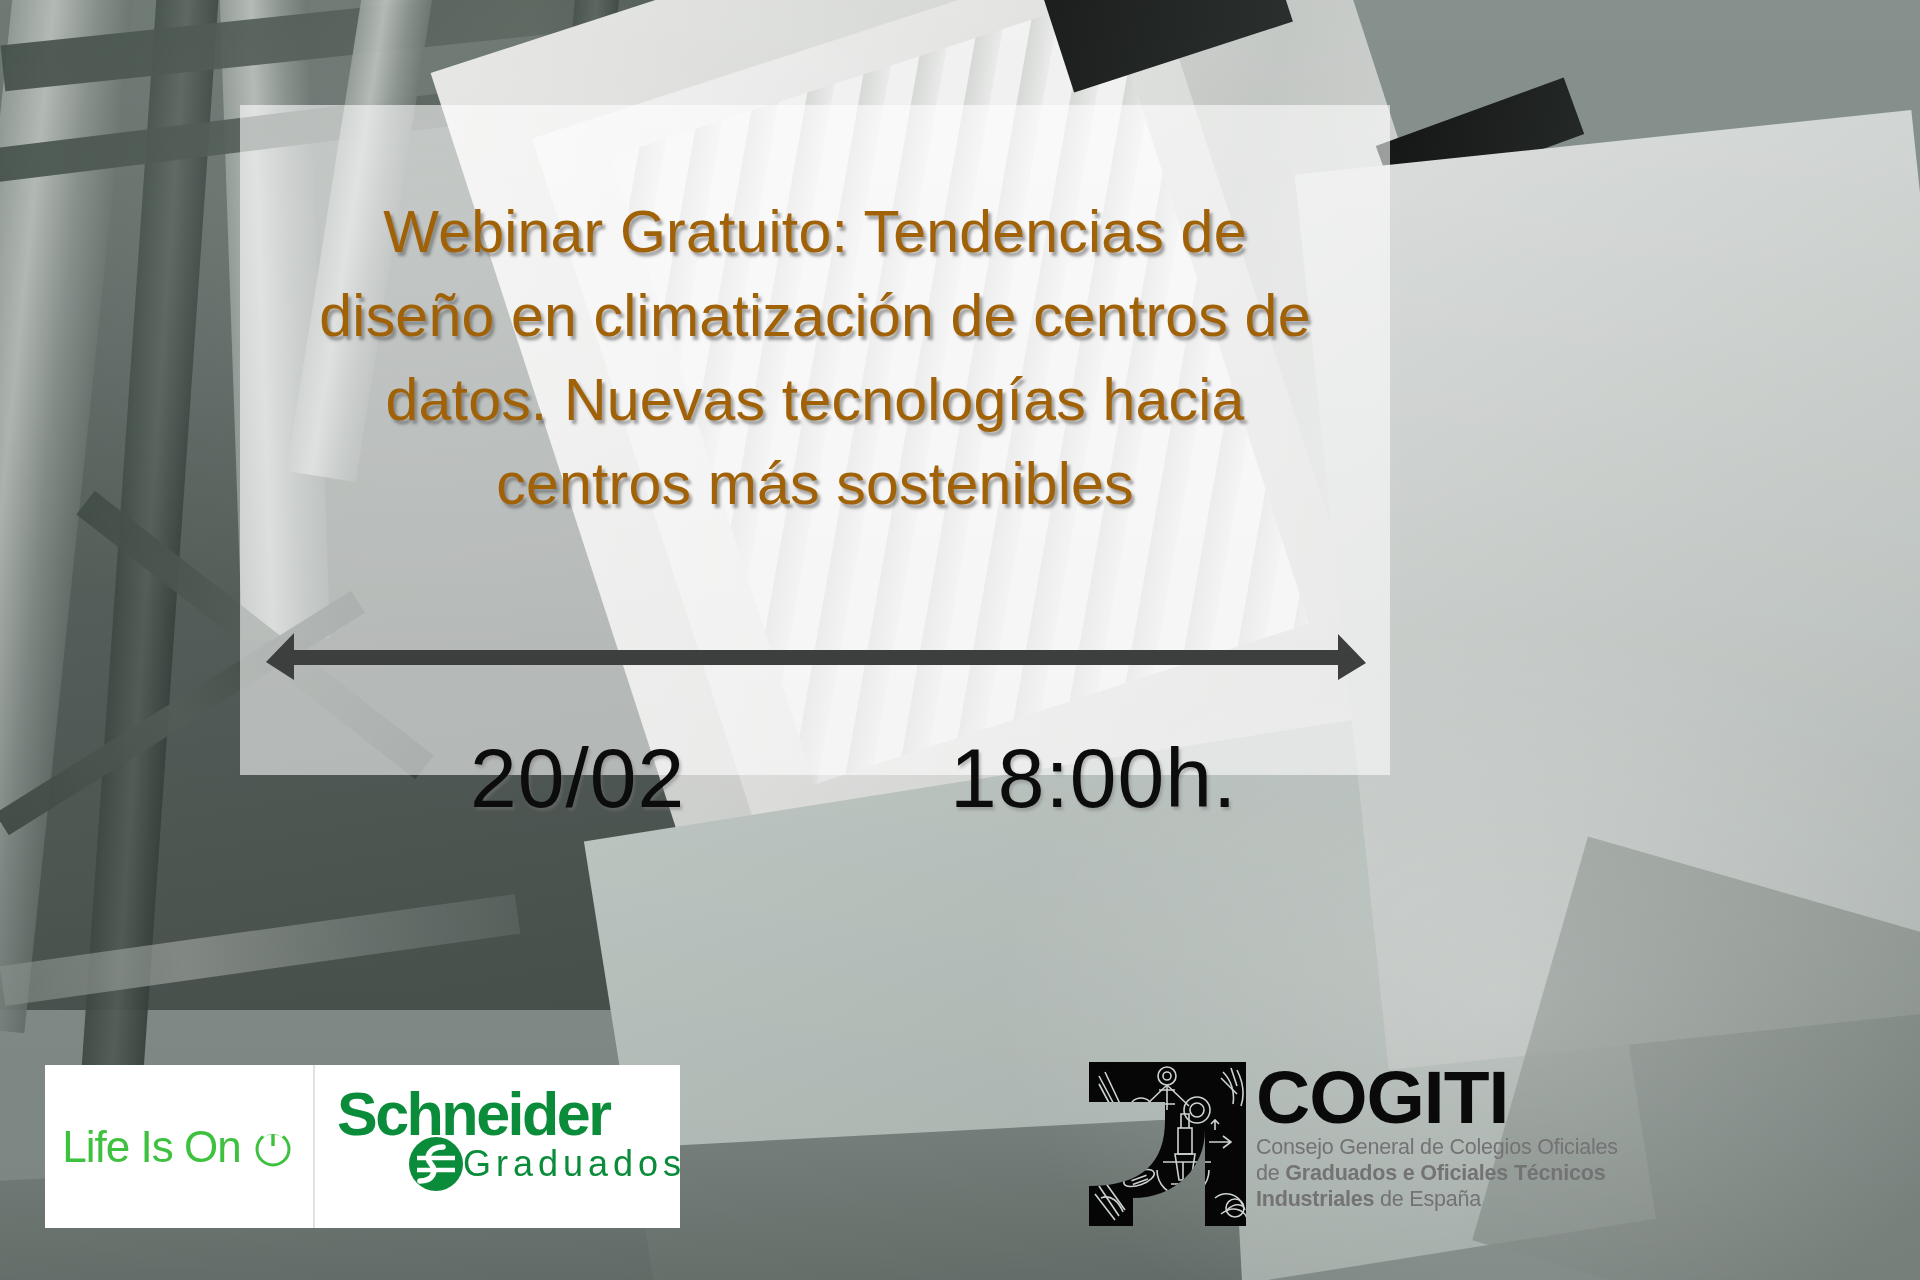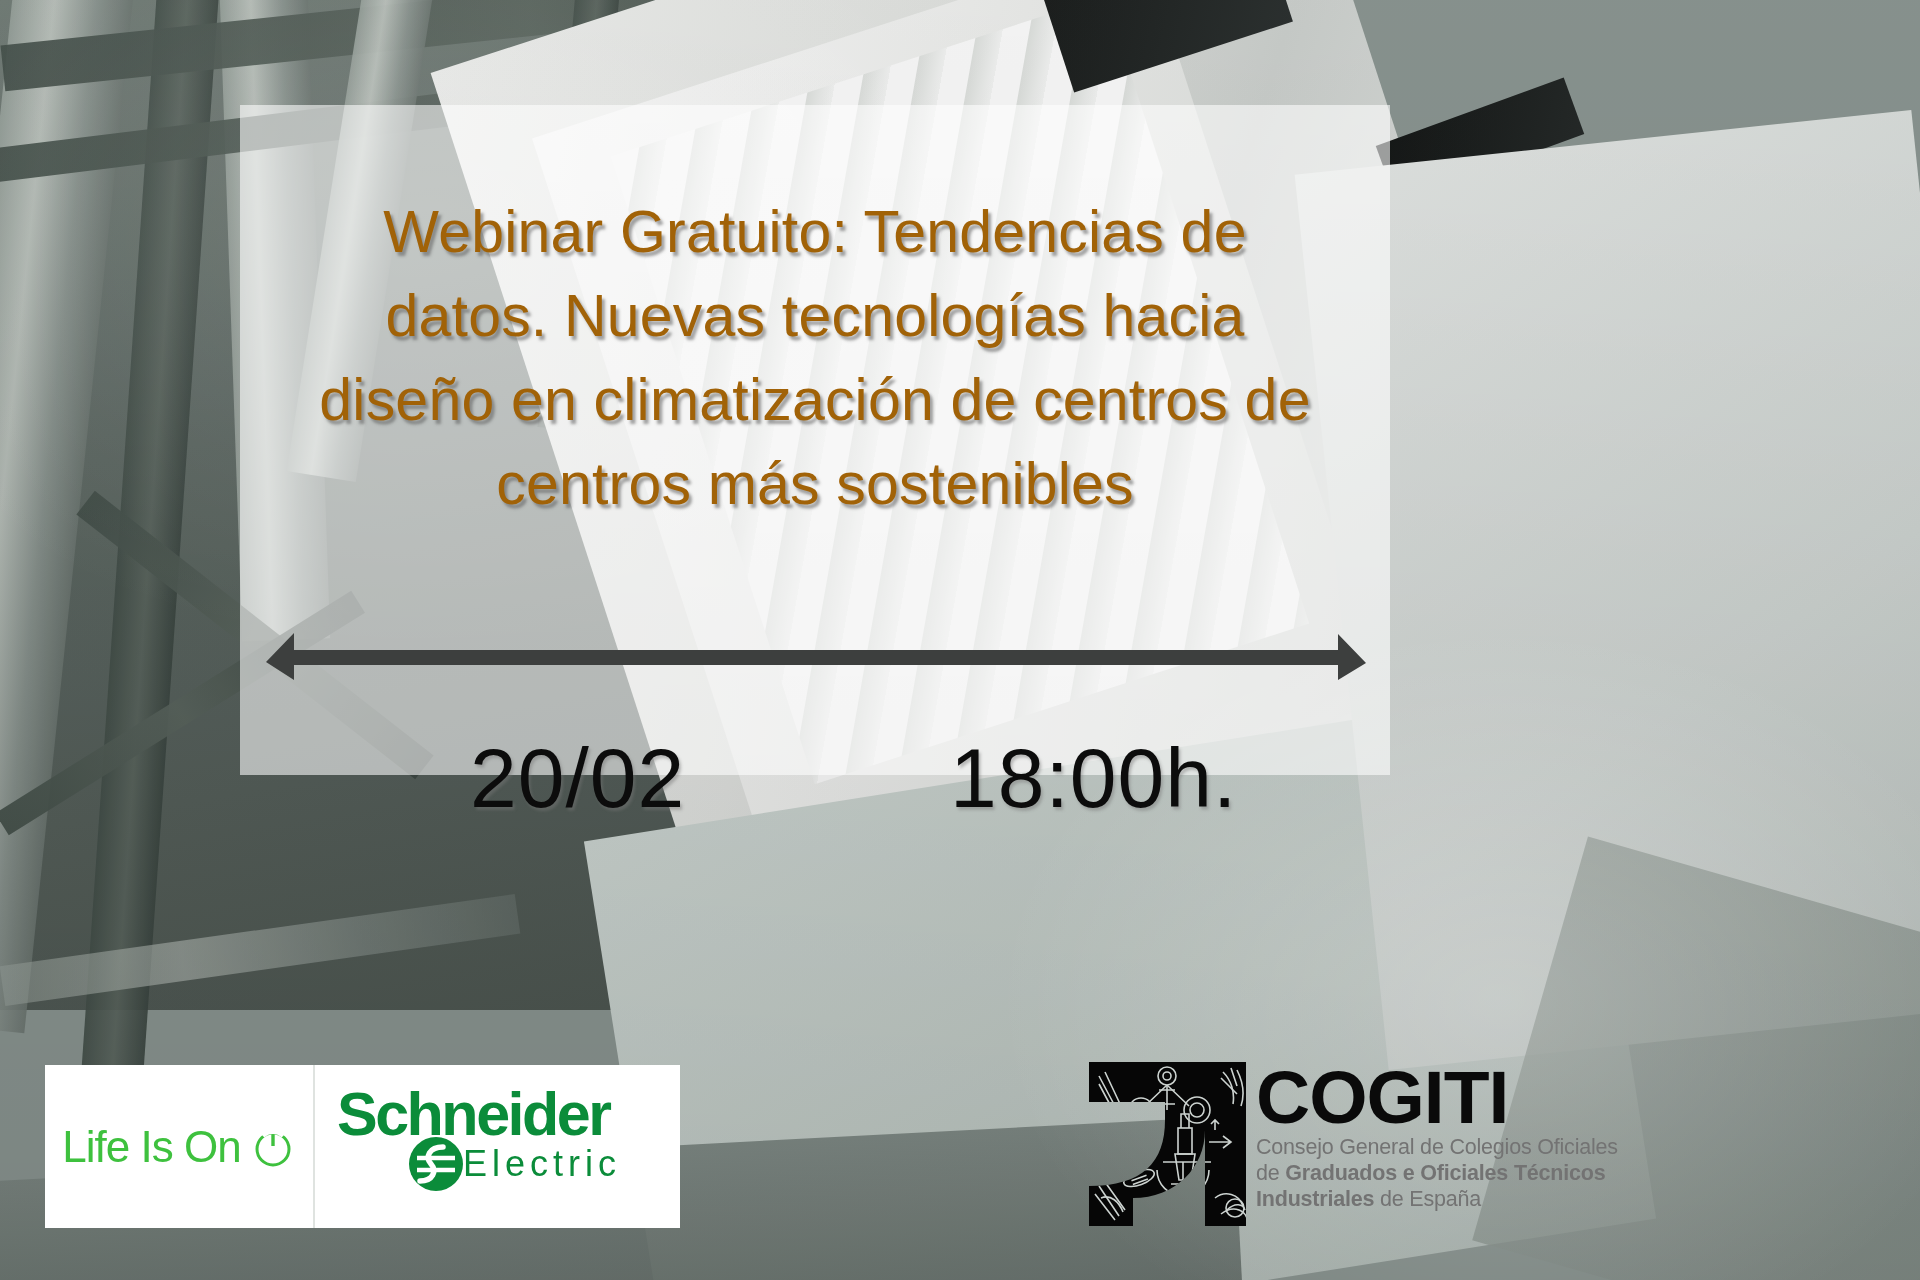--- a/index.html
+++ b/index.html
@@ -245,22 +245,22 @@
               background:linear-gradient(140deg,#9aa49e,#7e8983);opacity:.75;"></div>
   <div class="bg-duct" style="left:-60px;top:1150px;width:1300px;height:220px;transform:rotate(-3deg);
               background:linear-gradient(180deg,#7b8681,#616b66);opacity:.9;"></div>
 
   <div class="bg-soft"></div>
 
   <div class="panel"></div>
 
   <div class="title-block">
     <div class="title-line">Webinar Gratuito: Tendencias de</div>
+    <div class="title-line">diseño en climatización de centros de</div>
     <div class="title-line">datos. Nuevas tecnologías hacia</div>
-    <div class="title-line">diseño en climatización de centros de</div>
     <div class="title-line">centros más sostenibles</div>
   </div>
 
   <div class="arrow-wrap">
     <svg width="1100" height="72" viewBox="0 0 1100 72">
 
       <path d="M 0 44 L 28 15 L 28 32 L 1072 32 L 1072 16 L 1100 45 L 1072 62 L 1072 47 L 28 47 L 28 62 Z" fill="#3d3f3e"></path>
     </svg>
   </div>
 
@@ -281,21 +281,21 @@
       </div>
     </div>
     <div class="se-right">
       <div class="se-word">Schneider</div>
       <svg class="se-hook" width="58" height="58" viewBox="0 0 58 58">
         <circle cx="29" cy="29" r="27" fill="#0b8c3a"></circle>
         <path d="M 36 12 C 22 12 18 22 24 29 C 30 36 26 46 13 46" stroke="#ffffff" stroke-width="5.5" fill="none" stroke-linecap="round"></path>
         <path d="M 10 23 L 48 23" stroke="#ffffff" stroke-width="4.5"></path>
         <path d="M 10 35 L 48 35" stroke="#ffffff" stroke-width="4.5"></path>
       </svg>
-      <div class="se-sub">Electric</div>
+      <div class="se-sub">Graduados</div>
     </div>
   </div>
 
   <div class="cogiti-logo">
     <svg class="cogiti-mark" width="165" height="172" viewBox="0 0 165 172">
       <defs>
         <clipPath id="cogitiShape">
 
           <path d="M 4 4 H 161 V 168 H 120 V 72
                    C 120 110 90 140 48 140 V 168 H 4 V 128

